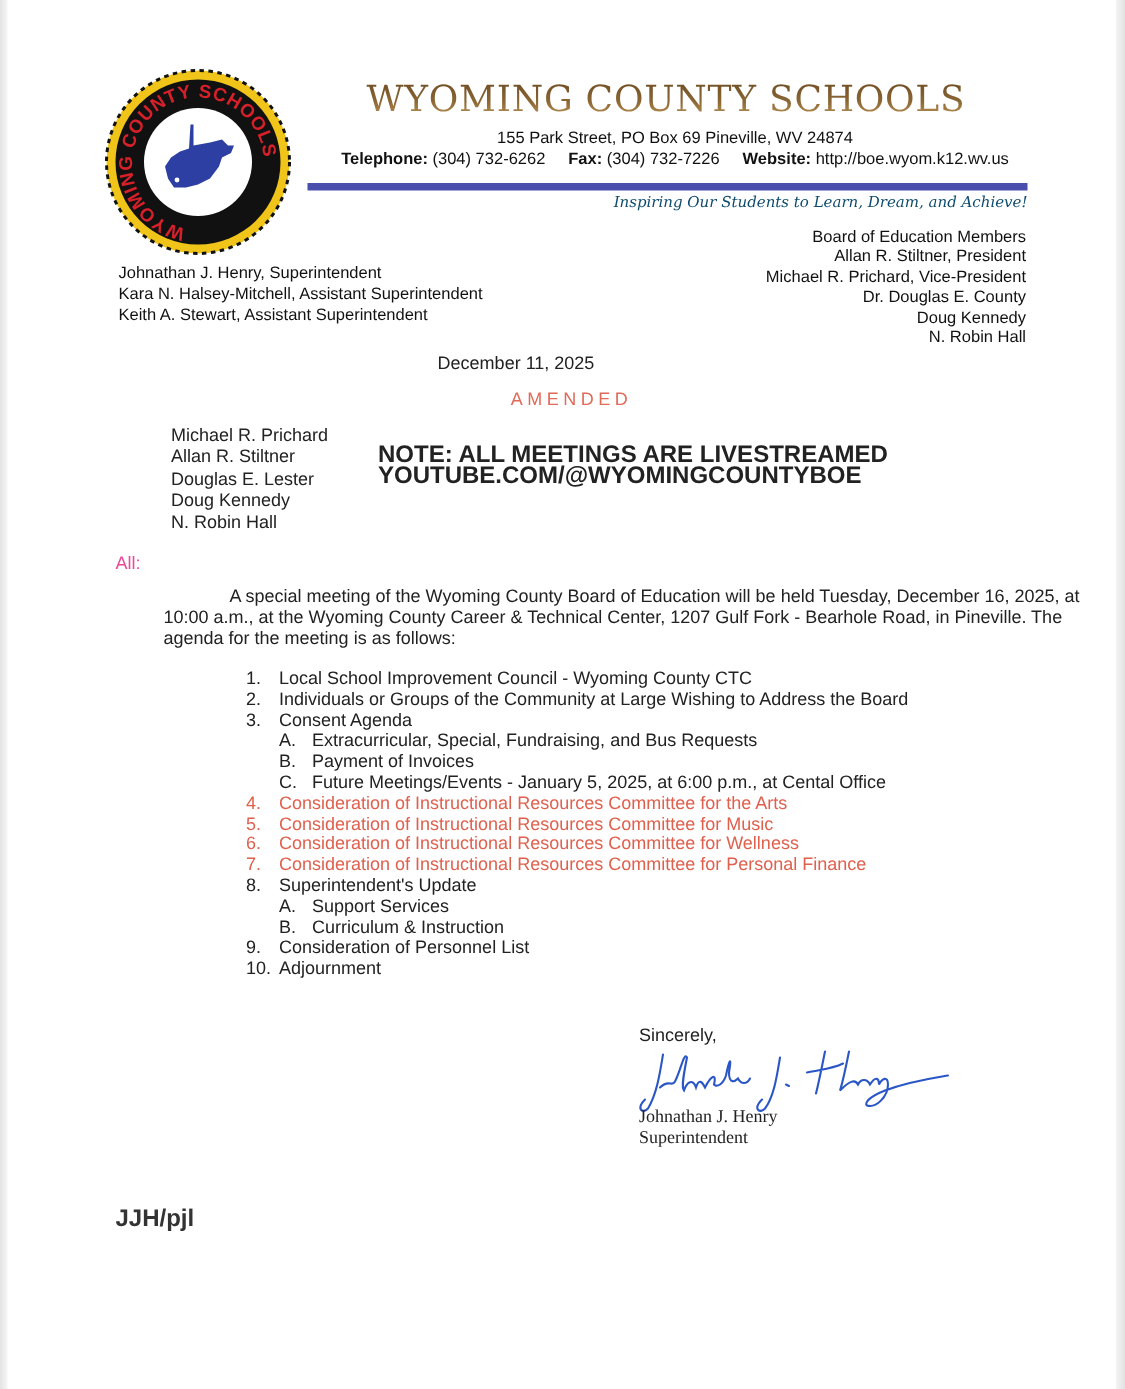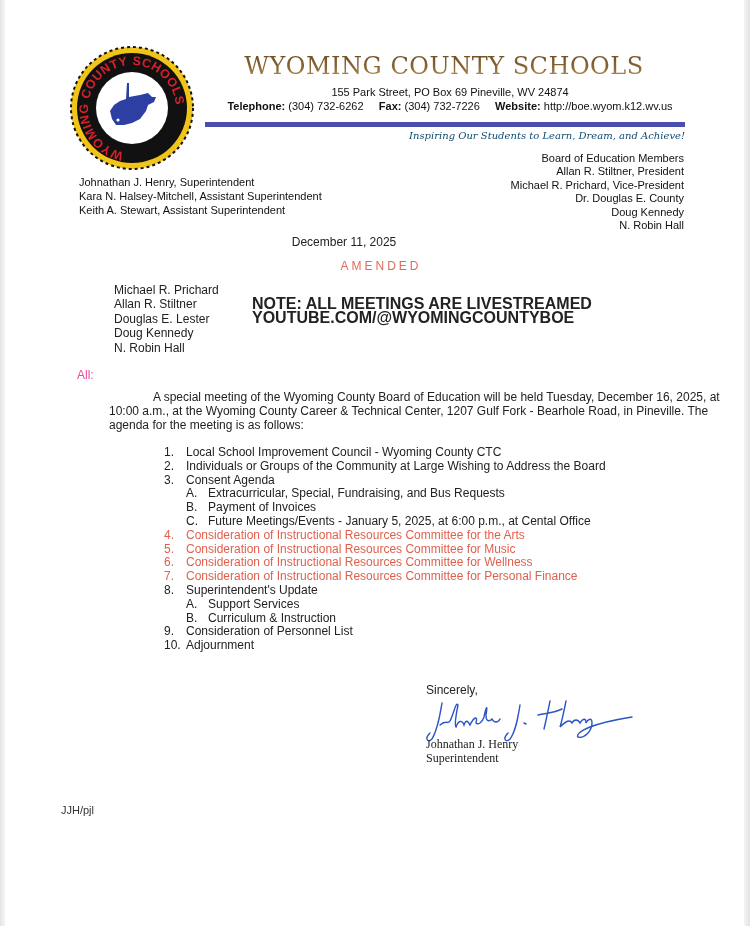--- a/index.html
+++ b/index.html
@@ -56,21 +56,21 @@
     .agenda .num { width: 22px; flex: none; }
     .agenda .sub { padding-left: 22px; }
     .agenda .sub .num { width: 22px; }
     .agenda .red { color: #e0604e; }
 
     
     .sincerely { left: 426px; top: 683px; font-size: 12px; color: #222; }
     .sig-svg { left: 420px; top: 695px; width: 215px; height: 50px; }
     .signer { left: 426px; top: 737px; font-size: 12px; line-height: 14.4px; color: #222; font-family: Liberation Serif, serif; }
 
-    .initials { left: 61px; top: 804px; font-size: 11px; color: #333; }
+    .initials { left: 77px; top: 804px; font-size: 16px; color: #333; font-weight: bold; }
   </style>
 </head>
 <body>
 
 <div class="edge-left"></div>
 <div class="edge-right"></div>
 
 <div class="abs logo">
   <svg width="128" height="125" viewBox="0 0 128 125">
     <defs>

